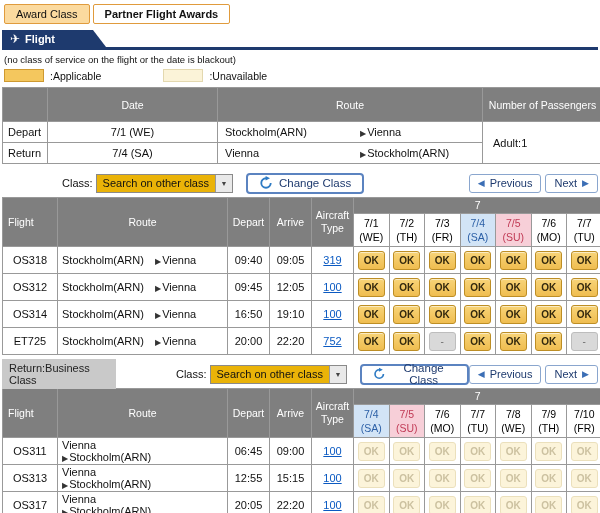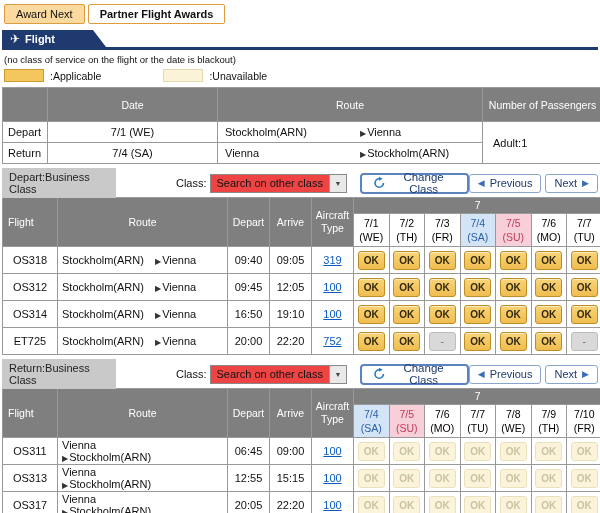--- a/index.html
+++ b/index.html
@@ -41,21 +41,21 @@
   .s-route { padding-left:7px; }
   .s-pass { padding-left:10px; }
   .orig-s { display:inline-block; width:135px; }
   .orig-f { display:inline-block; width:93px; }
   .r-arrow { font-size:8px; color:#333; margin-right:1px; }
 
   
   .section-bar { display:flex; align-items:center; margin:8px 0 3px 0; height:22px; }
   .section-title { background:#C9C9C9; padding:3px 7px; font-size:11px; color:#222; }
   .class-label { margin-left:60px; font-size:11px; }
-  .fselect { display:inline-flex; align-items:center; border:1px solid #8A8A8A; background:#ef4444; height:19px; margin-left:3px; cursor:pointer; }
+  .fselect { display:inline-flex; align-items:center; border:1px solid #8A8A8A; background:#eab308; height:19px; margin-left:3px; cursor:pointer; }
   .fselect-txt { padding:0 6px; font-size:11px; white-space:nowrap; }
   .fselect-arrow { width:17px; align-self:stretch; background:#E9E9E9; border-left:1px solid #999; display:flex; align-items:center; justify-content:center; font-size:7px; color:#444; }
   .btn-change { display:inline-flex; align-items:center; gap:6px; margin-left:13px; height:21px; padding:0 11px; background:#fff; border:2px solid #5B83C0; border-radius:4px; color:#1E3A6E; font-size:11.5px; font-family:inherit; cursor:pointer; }
   .nav-group { margin-left:auto; display:flex; gap:4px; }
   .btn-nav { display:inline-flex; align-items:center; gap:5px; height:19px; padding:0 8px; background:#fff; border:1px solid #8AA6CE; border-radius:3px; color:#1E3A6E; font-size:11px; font-family:inherit; cursor:pointer; }
   .tri { color:#3B6EB5; font-size:9px; line-height:1; }
 
   
   .ftable { margin-bottom:6px; }
   .ftable thead th { font-size:10.5px; line-height:1.2; }
@@ -73,21 +73,21 @@
   .okbtn.ok { background:linear-gradient(180deg,#F8D478,#EFBD50); border-color:#BD8E25; color:#33280D; box-shadow:inset 0 1px 0 rgba(255,255,255,.55); cursor:pointer; }
   .okbtn.dis { background:#FCF4DA; border-color:#EBE0BC; color:#CCC1A0; }
   .okbtn.na { background:#D9D9D9; border-color:#BDBDBD; color:#707070; font-weight:normal; }
 </style>
 </head>
 <body>
 
 <div class="page">
 
   <div class="tabs">
-    <div class="tab tab-award">Award Next</div>
+    <div class="tab tab-award">Award Class</div>
     <div class="tab tab-partner">Partner Flight Awards</div>
   </div>
 
   <div class="flight-bar">
     <div class="flight-tab">
       <span class="plane">✈</span>
       <span>Flight</span>
     </div>
   </div>
 
@@ -127,21 +127,20 @@
       <td class="s-label">Return</td>
       <td class="s-date">7/4 (SA)</td>
       <td class="s-route">
         <span class="orig-s">Vienna</span><span class="r-arrow">▶</span><span>Stockholm(ARN)</span>
       </td>
     </tr>
   </tbody>
     </table>
 
   <div class="section-bar">
-    <div class="section-title">Depart:Business Class</div>
     <span class="class-label">Class:</span>
     <div class="fselect">
       <span class="fselect-txt">Search on other class</span>
       <span class="fselect-arrow">
           <span>▼</span>
         </span>
     </div>
     <button class="btn-change">
       <svg width="14" height="14" viewBox="0 0 16 16">
         <path d="M8 2.6 A5.4 5.4 0 1 0 13.4 8" fill="none" stroke="#2E7BC4" stroke-width="2.1"></path>

